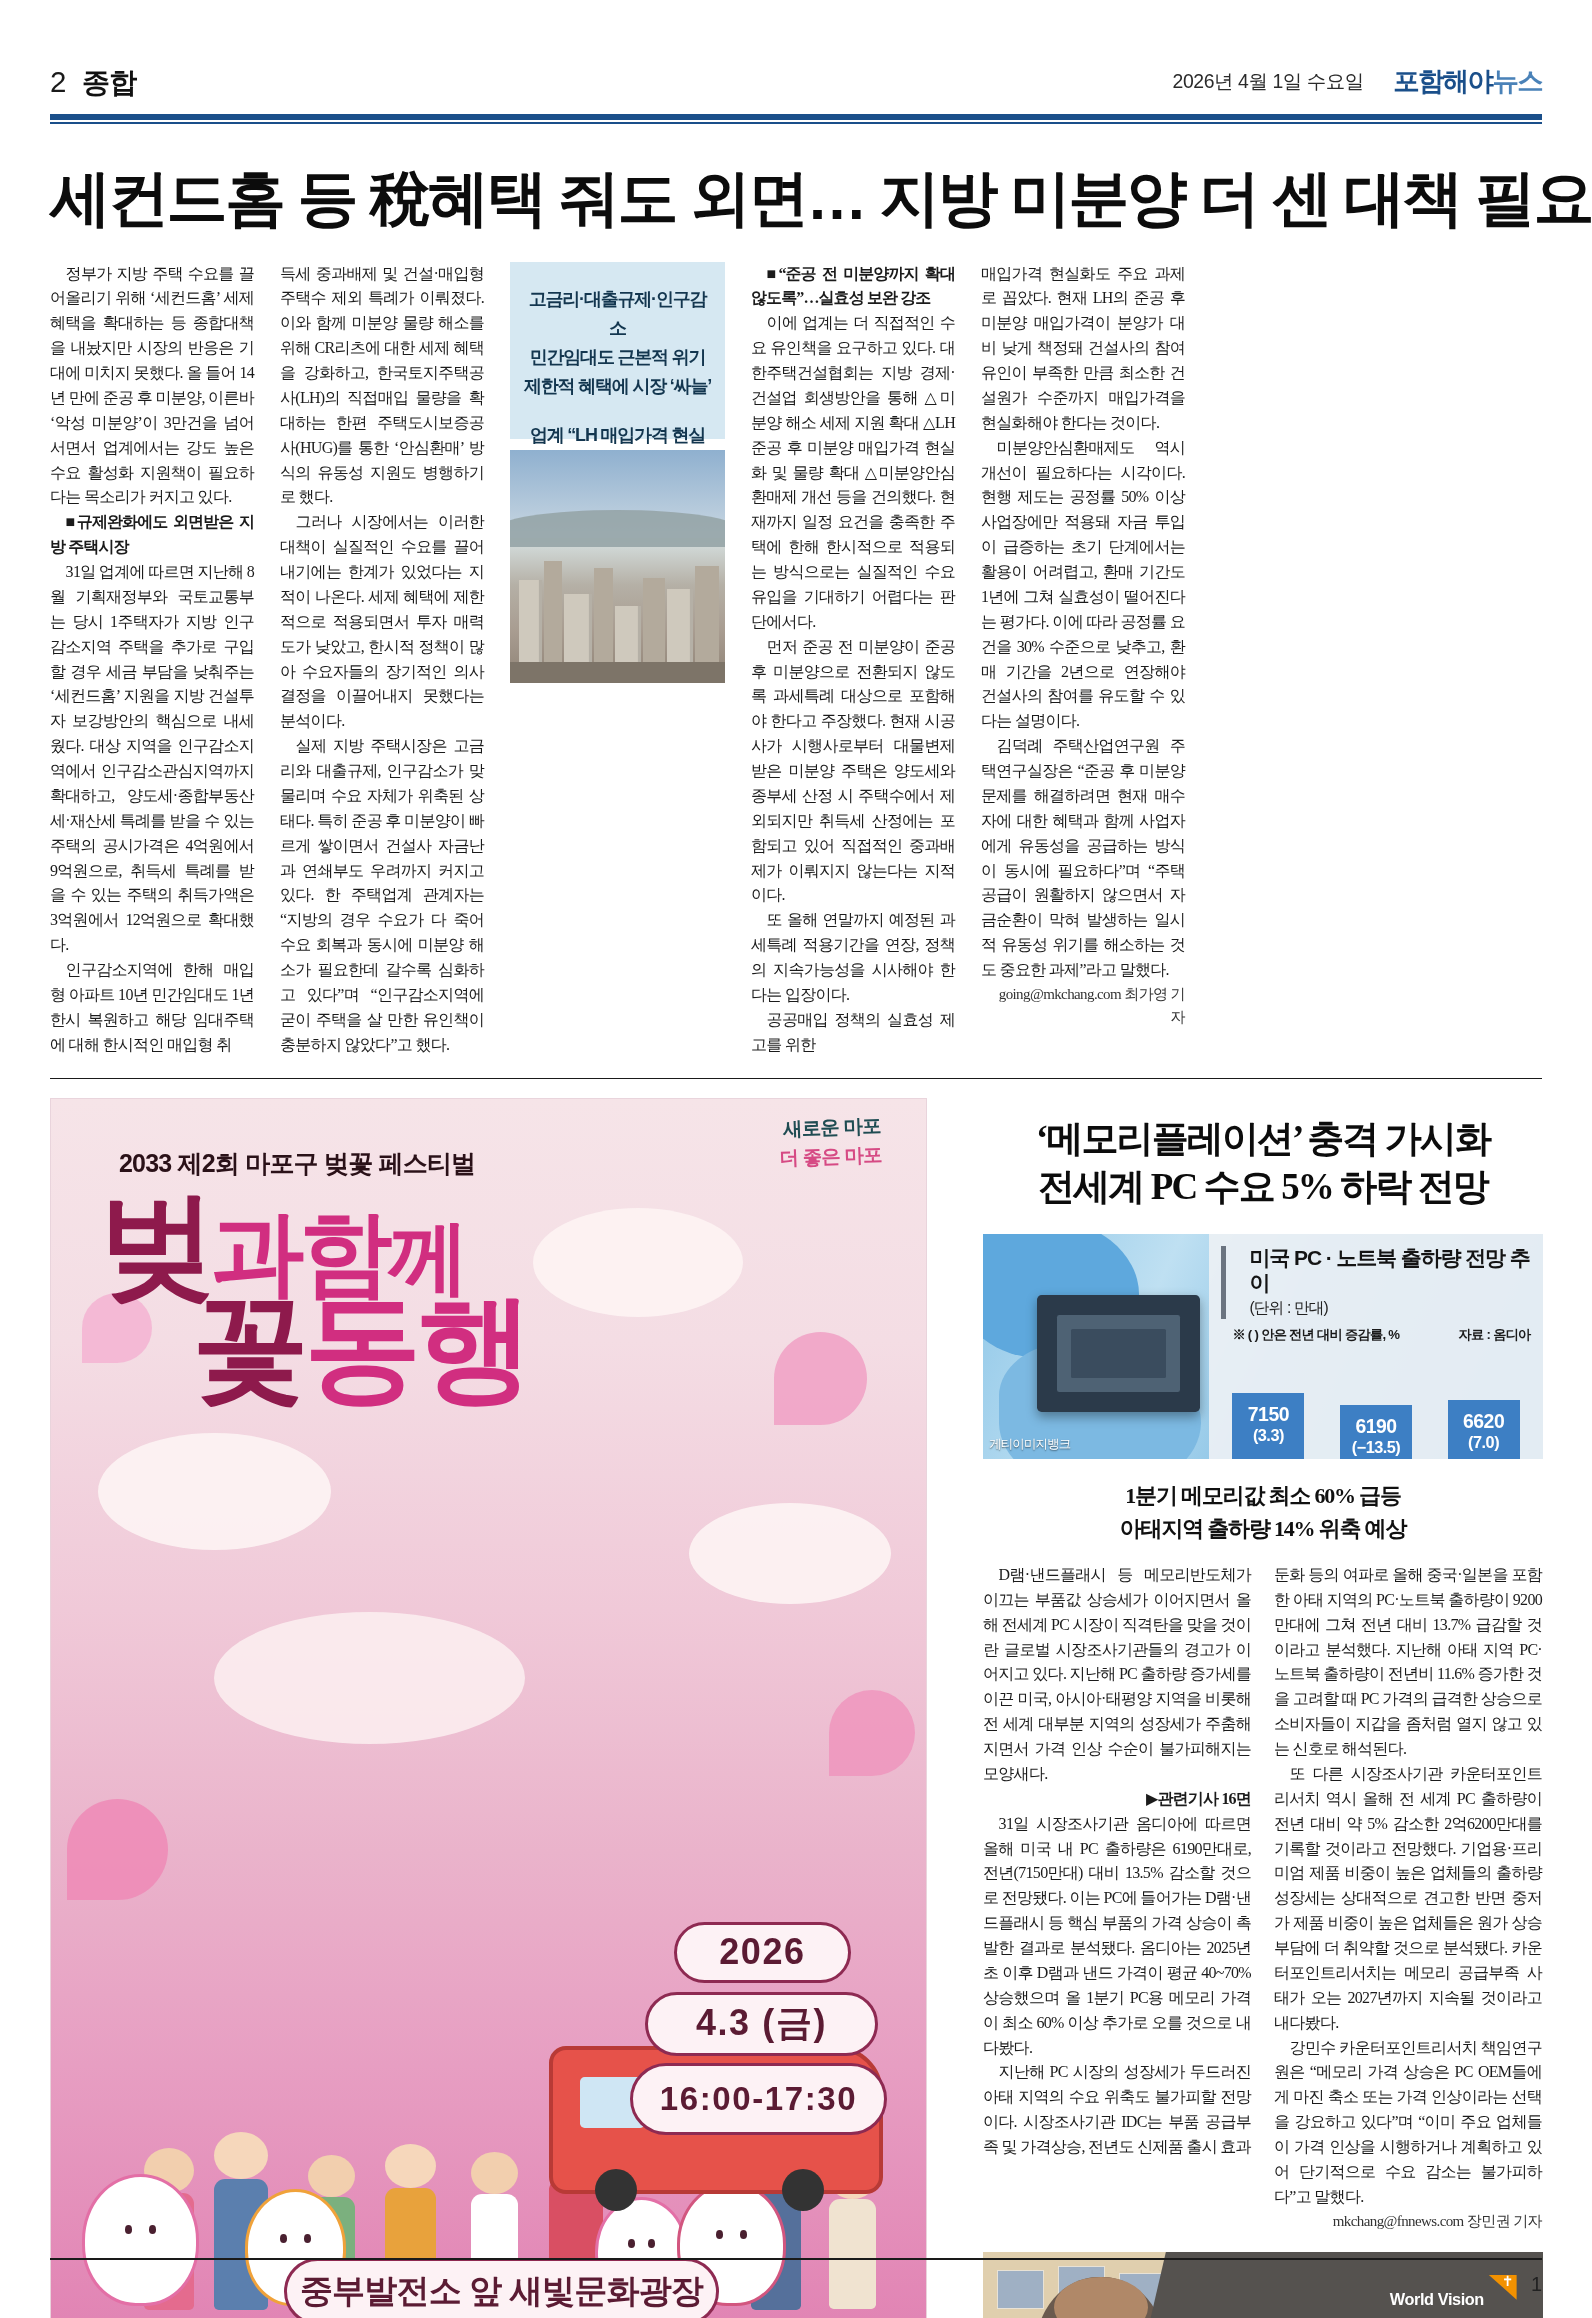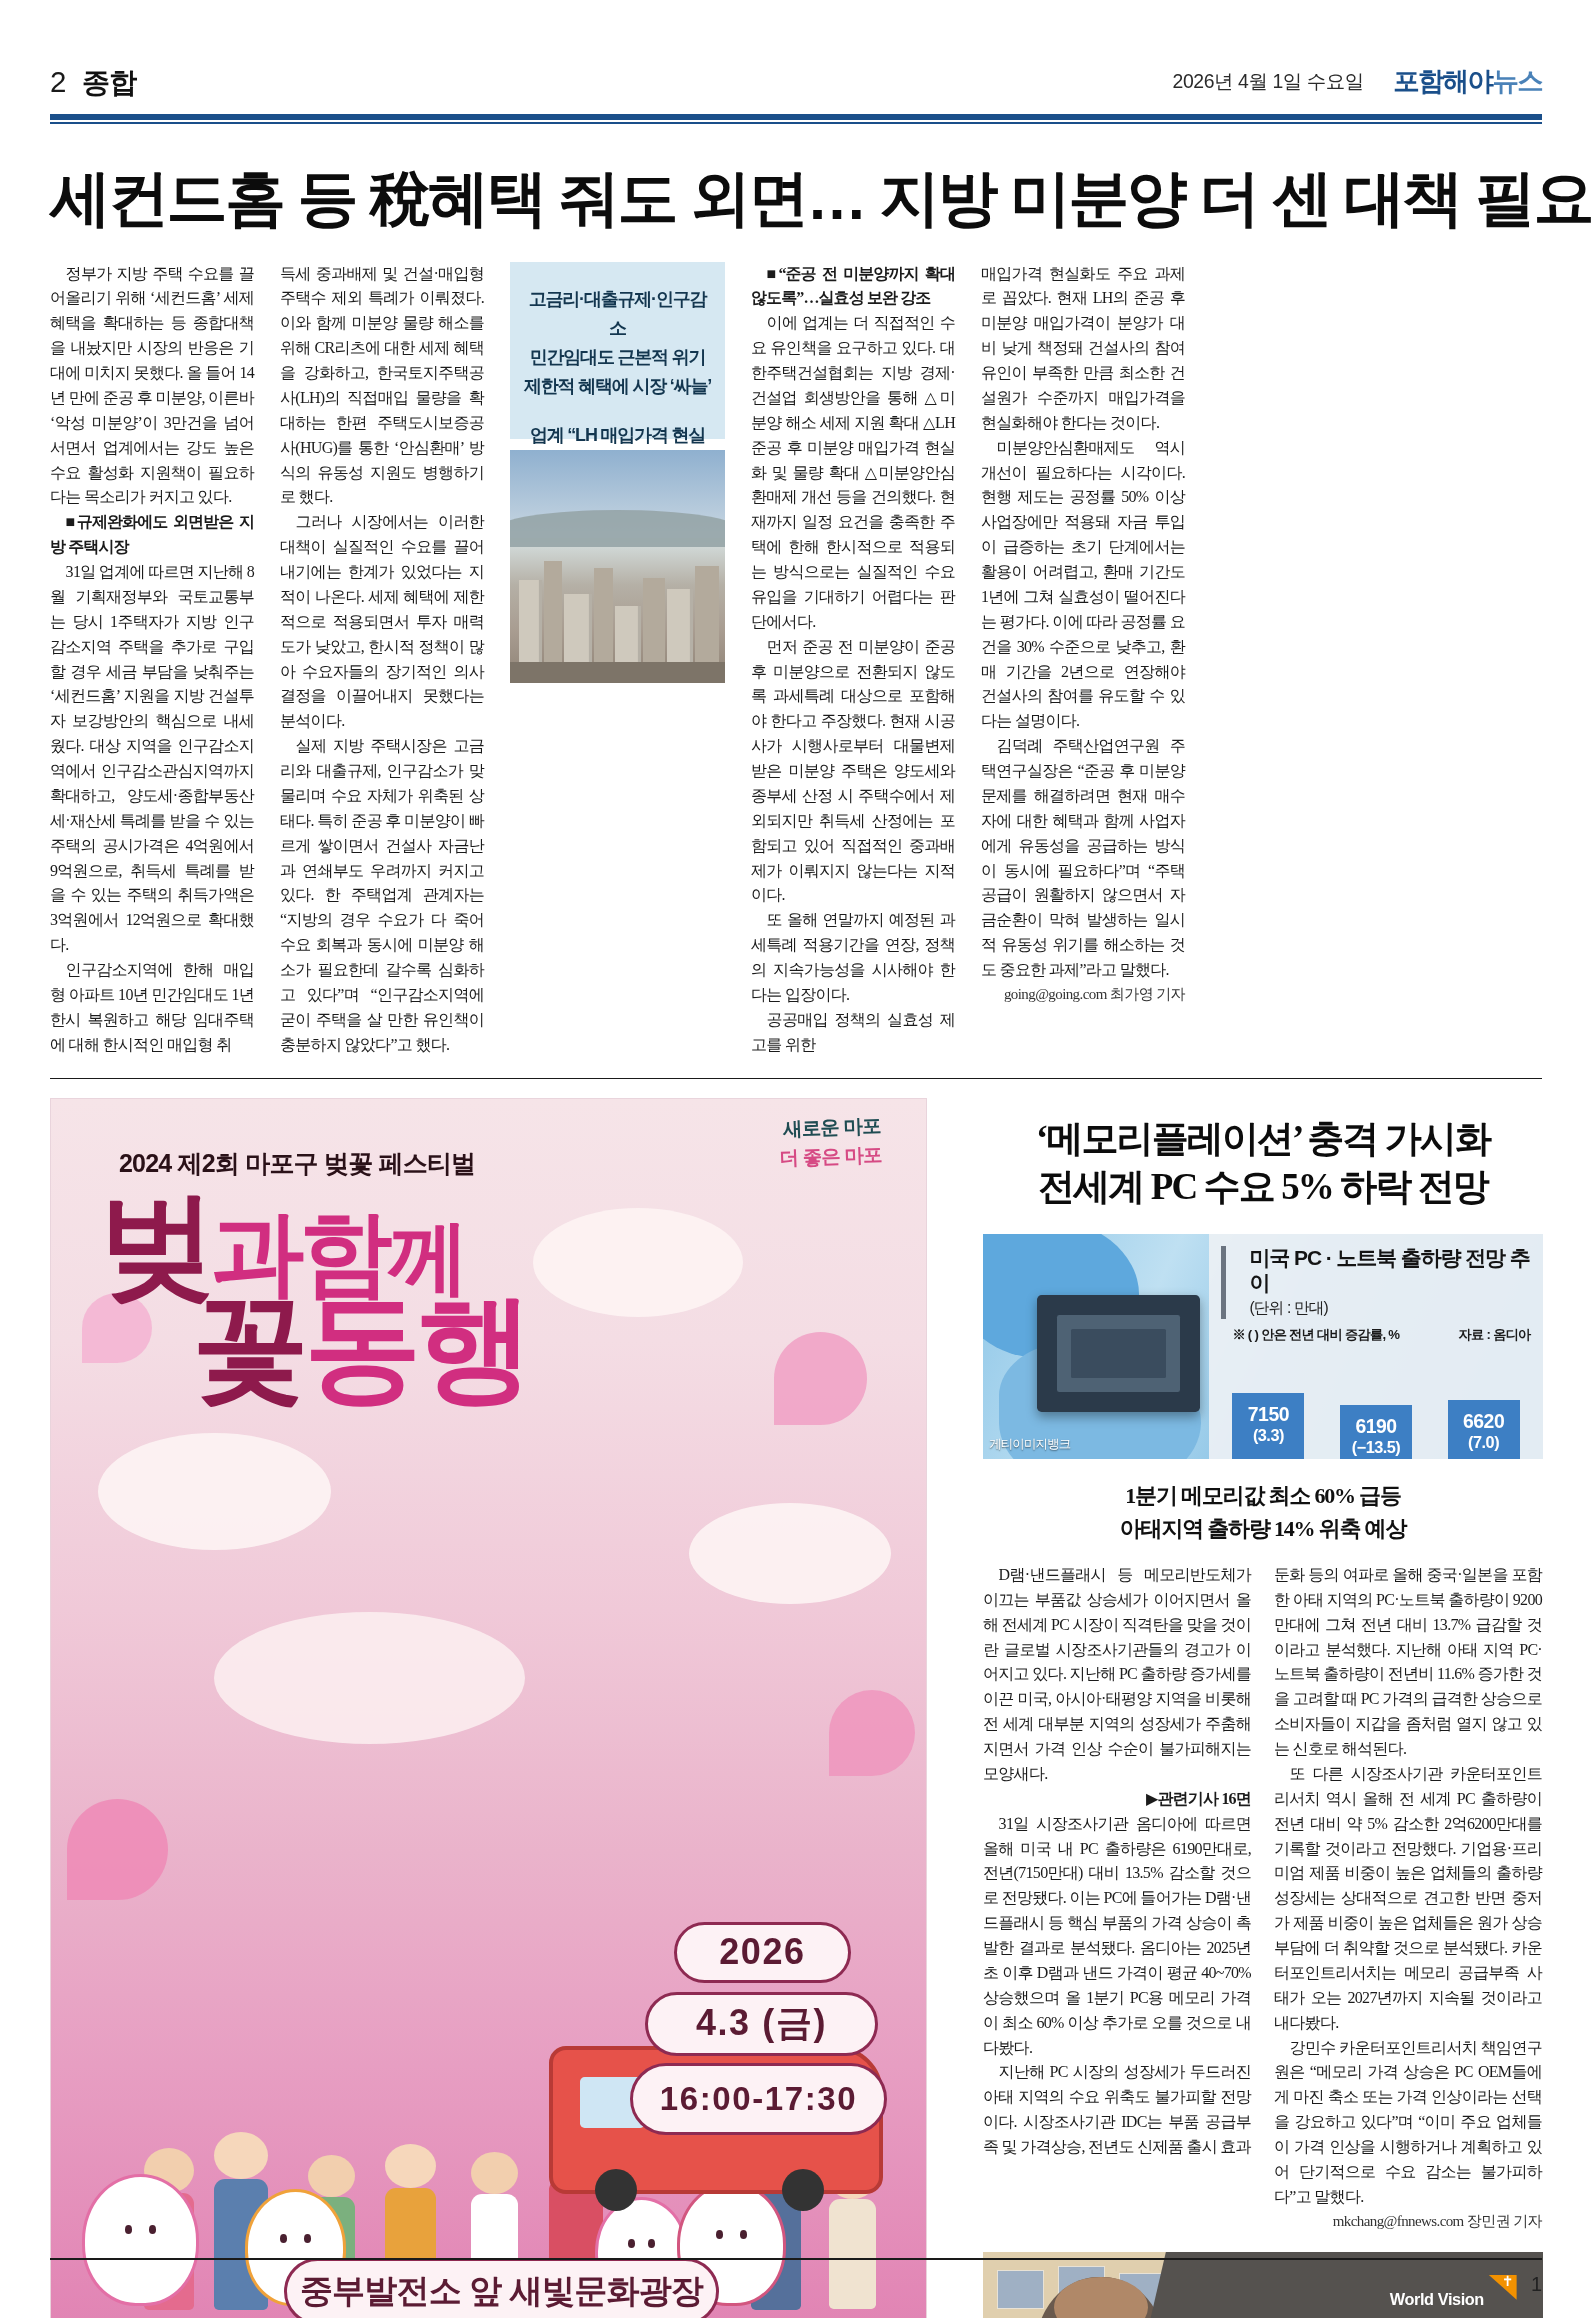--- a/index.html
+++ b/index.html
@@ -256,21 +256,21 @@
       <p>이에 업계는 더 직접적인 수요 유인책을 요구하고 있다. 대한주택건설협회는 지방 경제·건설업 회생방안을 통해 △미분양 해소 세제 지원 확대 △LH 준공 후 미분양 매입가격 현실화 및 물량 확대 △미분양안심환매제 개선 등을 건의했다. 현재까지 일정 요건을 충족한 주택에 한해 한시적으로 적용되는 방식으로는 실질적인 수요 유입을 기대하기 어렵다는 판단에서다.</p>
       <p>먼저 준공 전 미분양이 준공 후 미분양으로 전환되지 않도록 과세특례 대상으로 포함해야 한다고 주장했다. 현재 시공사가 시행사로부터 대물변제받은 미분양 주택은 양도세와 종부세 산정 시 주택수에서 제외되지만 취득세 산정에는 포함되고 있어 직접적인 중과배제가 이뤄지지 않는다는 지적이다.</p>
       <p>또 올해 연말까지 예정된 과세특례 적용기간을 연장, 정책의 지속가능성을 시사해야 한다는 입장이다.</p>
       <p>공공매입 정책의 실효성 제고를 위한</p>
     </div>
 
     <div class="col">
       <p class="noind">매입가격 현실화도 주요 과제로 꼽았다. 현재 LH의 준공 후 미분양 매입가격이 분양가 대비 낮게 책정돼 건설사의 참여 유인이 부족한 만큼 최소한 건설원가 수준까지 매입가격을 현실화해야 한다는 것이다.</p>
       <p>미분양안심환매제도 역시 개선이 필요하다는 시각이다. 현행 제도는 공정률 50% 이상 사업장에만 적용돼 자금 투입이 급증하는 초기 단계에서는 활용이 어려렵고, 환매 기간도 1년에 그쳐 실효성이 떨어진다는 평가다. 이에 따라 공정률 요건을 30% 수준으로 낮추고, 환매 기간을 2년으로 연장해야 건설사의 참여를 유도할 수 있다는 설명이다.</p>
       <p>김덕례 주택산업연구원 주택연구실장은 “준공 후 미분양 문제를 해결하려면 현재 매수자에 대한 혜택과 함께 사업자에게 유동성을 공급하는 방식이 동시에 필요하다”며 “주택 공급이 원활하지 않으면서 자금순환이 막혀 발생하는 일시적 유동성 위기를 해소하는 것도 중요한 과제”라고 말했다.</p>
-      <p class="byline">going@going.com 최가영 기자</p>
+      <p class="byline">going@mkchang.com 최가영 기자</p>
     </div>
   </div>
 
   <div class="h-rule"></div>
 
   <div class="lower">
 
     <div class="poster">
       <div class="cloud" style="left:47px;top:334px;width:233px;height:117px"></div>
       <div class="cloud" style="left:482px;top:109px;width:210px;height:109px"></div>
@@ -280,21 +280,21 @@
       <div class="blossom" style="left:723px;top:233px;width:93px;height:93px;background:#f0a0c4"></div>
       <div class="blossom" style="left:31px;top:194px;width:70px;height:70px;background:#f3b3d2"></div>
       <div class="blossom" style="left:778px;top:591px;width:86px;height:86px;background:#ef95bd"></div>
       <div class="blossom" style="left:15.6px;top:700px;width:101px;height:101px;background:#ee8ab6"></div>
 
       <div class="poster-slogan">
         <div>새로운 마포</div>
         <div class="pink">더 좋은 마포</div>
       </div>
 
-      <div class="poster-kicker">2024 제2회 마포구 벚꽃 페스티벌</div>
+      <div class="poster-kicker">2033 제2회 마포구 벚꽃 페스티벌</div>
 
       <div class="poster-title">
         <div class="pt-l1"><span class="a">벚</span><span class="b">과함</span><span class="c">께</span></div>
         <div class="pt-l2"><span class="a">꽃</span><span class="b">동행</span></div>
       </div>
 
       <div class="people">
         <div class="p-fig" style="left:93px;width:50px;height:163px">
           <div class="p-head" style="height:45px;background:#f2cfae"></div>
           <div class="p-body" style="height:117px;background:#e46b8e"></div>

